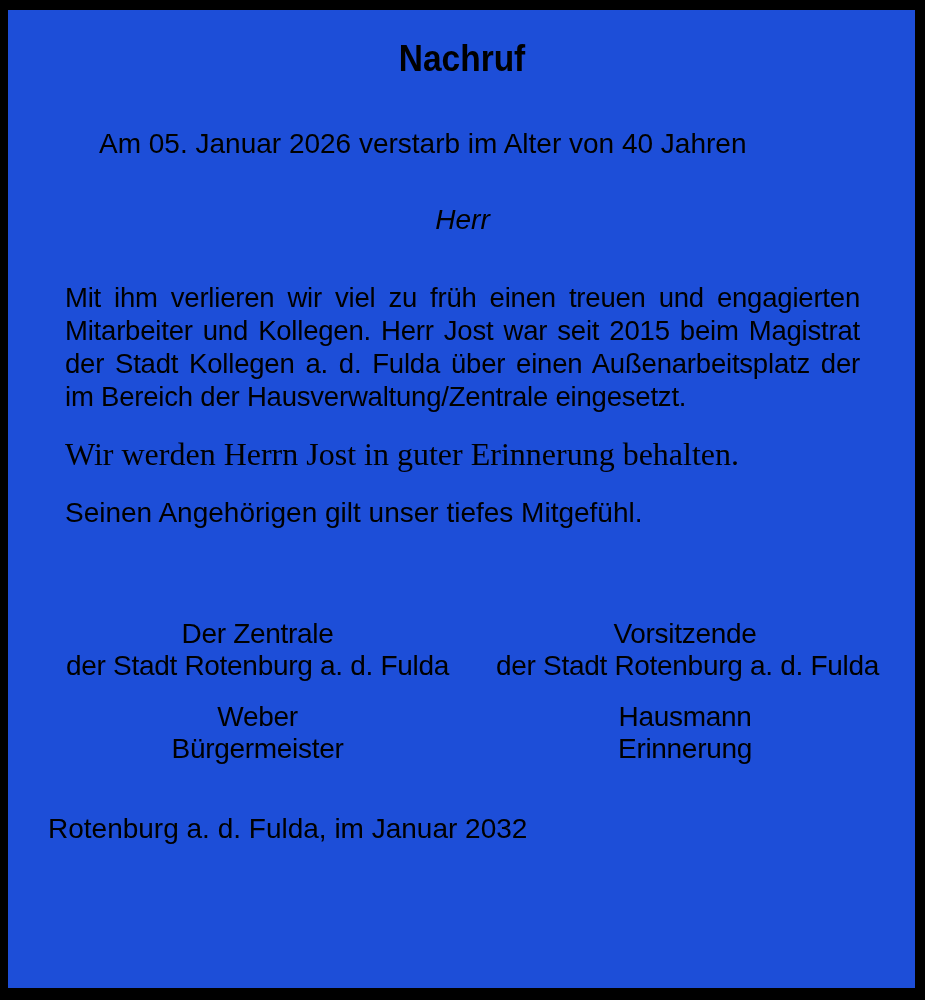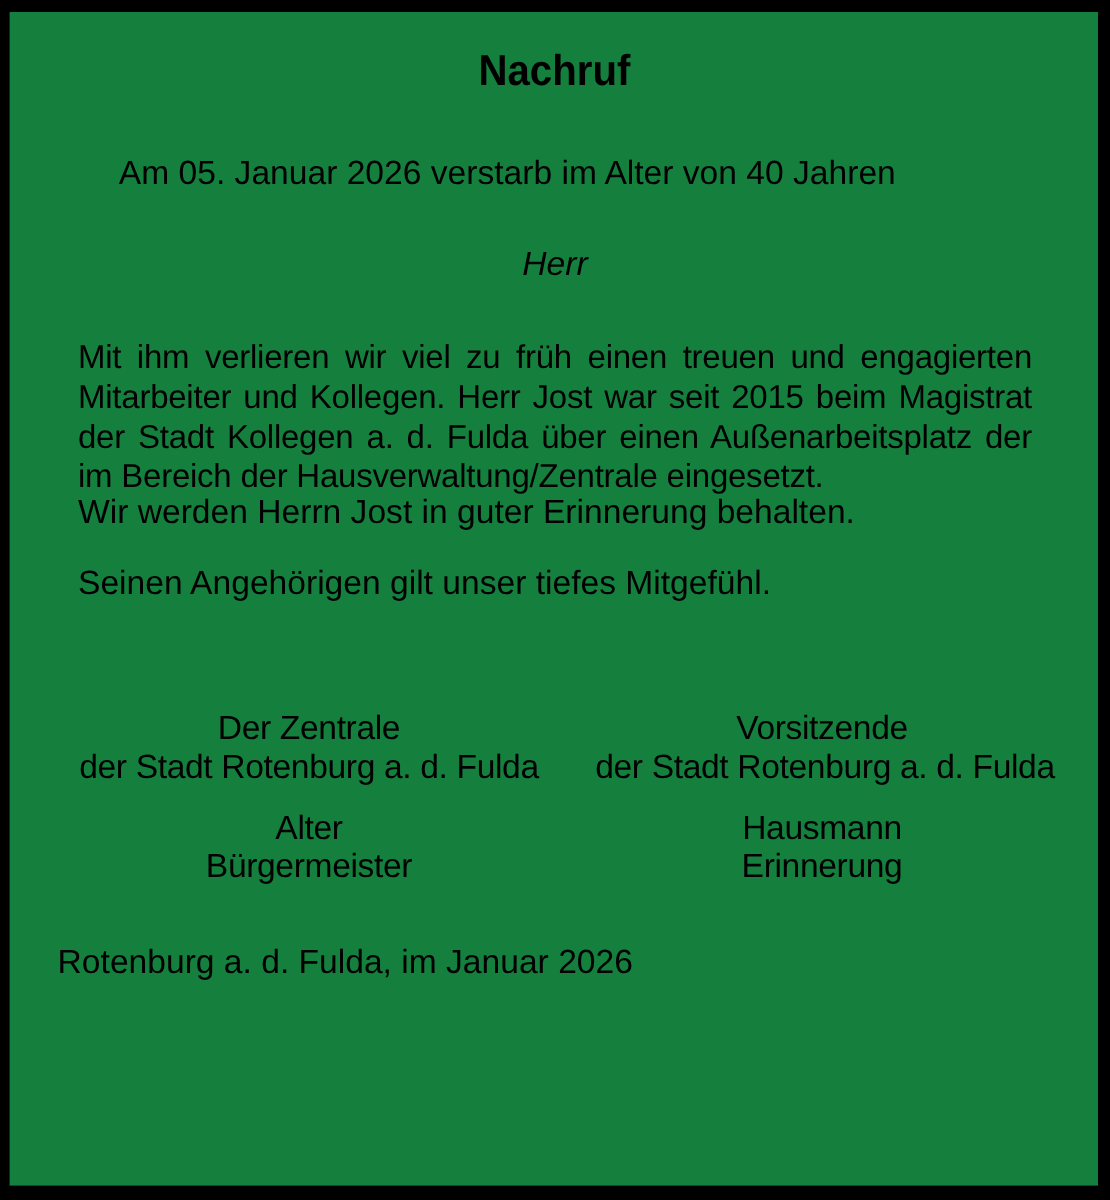--- a/index.html
+++ b/index.html
@@ -7,21 +7,21 @@
   body {
     position: relative;
     background: #000000;
     font-family: "Liberation Sans", sans-serif;
     color: #000000;
     overflow: hidden;
   }
   .sheet {
     position: absolute;
     top: 10px; left: 8px; right: 10px; bottom: 12px;
-    background: #15803d;
+    background: #1d4ed8;
     overflow: hidden;
   }
   .content { padding: 0 55px 0 57px; }
 
   .title {
     margin-top: 31px;
     text-align: center;
     font-weight: bold;
     font-size: 36px;
     line-height: 36px;
@@ -64,23 +64,25 @@
     text-align: justify;
     text-align-last: justify;
     white-space: nowrap;
   }
   .body-line.last {
     text-align: left;
     text-align-last: left;
   }
 
   .remembrance {
-    font-size: 28px;
+    margin-top: 27px;
+    font-size: 32px;
     line-height: 28px;
     white-space: nowrap;
+    font-family: Liberation Serif, serif;
   }
   .condolence {
     margin-top: 31px;
     font-size: 28px;
     line-height: 28px;
     white-space: nowrap;
   }
 
   .signatures {
     display: flex;
@@ -130,34 +132,34 @@
     <p class="condolence">Seinen Angehörigen gilt unser tiefes Mitgefühl.</p>
 
     <div class="signatures">
 
       <div class="sig-col left">
         <div class="sig-org">
           <div class="sig-line">Der Zentrale</div>
           <div class="sig-line">der Stadt Rotenburg a. d. Fulda</div>
         </div>
         <div class="sig-person">
-          <div class="sig-line">Alter</div>
+          <div class="sig-line">Weber</div>
           <div class="sig-line">Bürgermeister</div>
         </div>
       </div>
 
       <div class="sig-col right">
         <div class="sig-org">
           <div class="sig-line">Vorsitzende</div>
           <div class="sig-line">der Stadt Rotenburg a. d. Fulda</div>
         </div>
         <div class="sig-person">
           <div class="sig-line">Hausmann</div>
           <div class="sig-line">Erinnerung</div>
         </div>
       </div>
 
     </div>
 
-    <p class="place-date">Rotenburg a. d. Fulda, im Januar 2026</p>
+    <p class="place-date">Rotenburg a. d. Fulda, im Januar 2032</p>
 
   </div>
 </div>
 
 </body></html>

